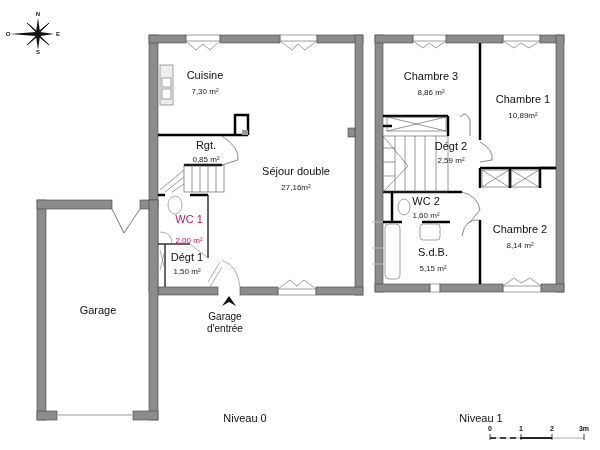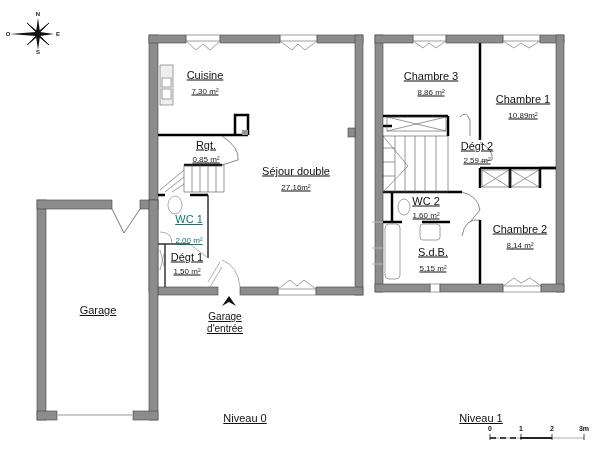--- a/index.html
+++ b/index.html
@@ -1,21 +1,21 @@
 <!DOCTYPE html>
 <html><head>
 <meta charset="utf-8">
 <style>
   html, body { margin:0; padding:0; background:#ffffff; }
   body { width:600px; height:450px; position:relative; overflow:hidden; font-family:"Liberation Sans", sans-serif; color:#111; }
   svg { position:absolute; left:0; top:0; }
-  .lbl { position:absolute; transform:translate(-50%,-50%); white-space:nowrap; text-align:center;text-decoration:underline; }
+  .lbl { position:absolute; transform:translate(-50%,-50%); white-space:nowrap; text-align:center; }
   .room { font-size:11px; color:#111; }
   .area { font-size:8px; color:#222; }
-  .faded { color:#0f766e; }
+  .faded { color:#be185d; }
   .level { font-size:11px; color:#111; }
   .entry { font-size:10px; line-height:12px; }
   .scale-t { position:absolute; font-size:7px; font-weight:bold; transform:translateX(-50%); }
   .compass-t { position:absolute; font-size:6px; font-weight:bold; transform:translate(-50%,-50%); color:#222; }
 </style>
 </head>
 <body>
 
 <svg width="600" height="450" viewBox="0 0 600 450">
 
@@ -232,21 +232,21 @@
 <div class="lbl level" style="left:245px;top:418px">Niveau 0</div>
 
 <div class="lbl" style="left:431px;top:83px">
   <div class="room">Chambre 3</div>
   <div class="area" style="margin-top:6px">8,86 m²</div>
 </div>
 <div class="lbl" style="left:523px;top:106px">
   <div class="room">Chambre 1</div>
   <div class="area" style="margin-top:6px">10,89m²</div>
 </div>
-<div class="lbl" style="left:477px;top:152px">
+<div class="lbl" style="left:451px;top:152px">
   <div class="room">Dégt 2</div>
   <div class="area" style="margin-top:4px">2,59 m²</div>
 </div>
 <div class="lbl" style="left:426px;top:207px">
   <div class="room">WC 2</div>
   <div class="area" style="margin-top:4px">1,60 m²</div>
 </div>
 <div class="lbl" style="left:433px;top:259px">
   <div class="room">S.d.B.</div>
   <div class="area" style="margin-top:6px">5,15 m²</div>

